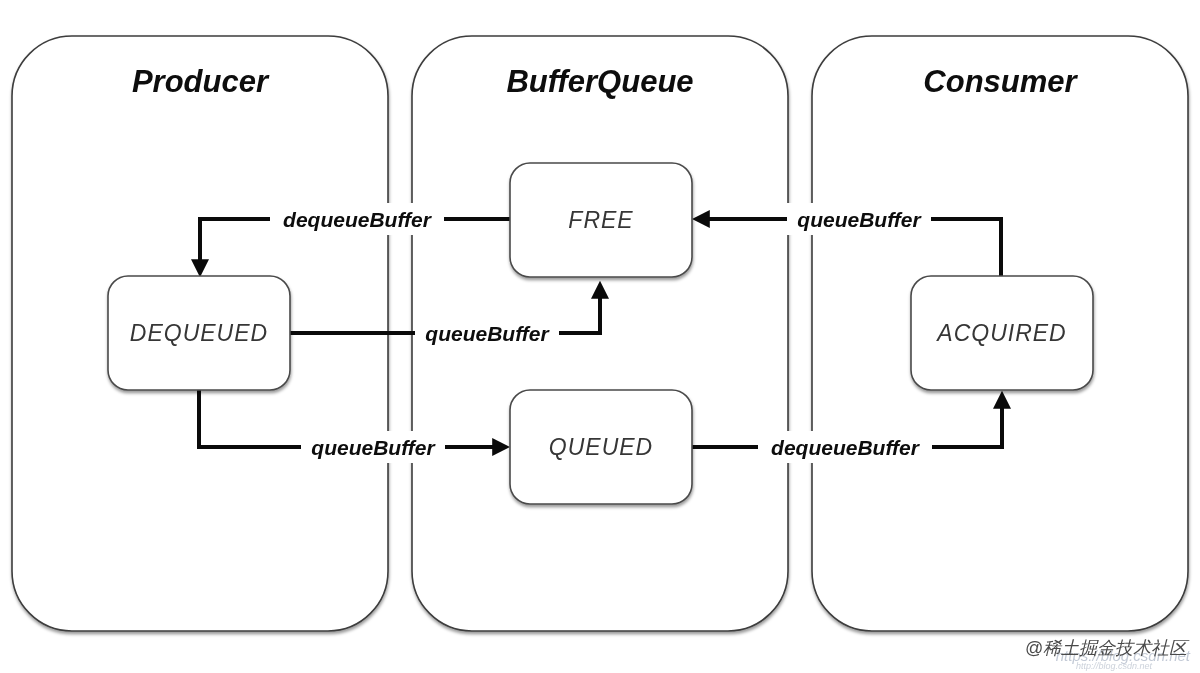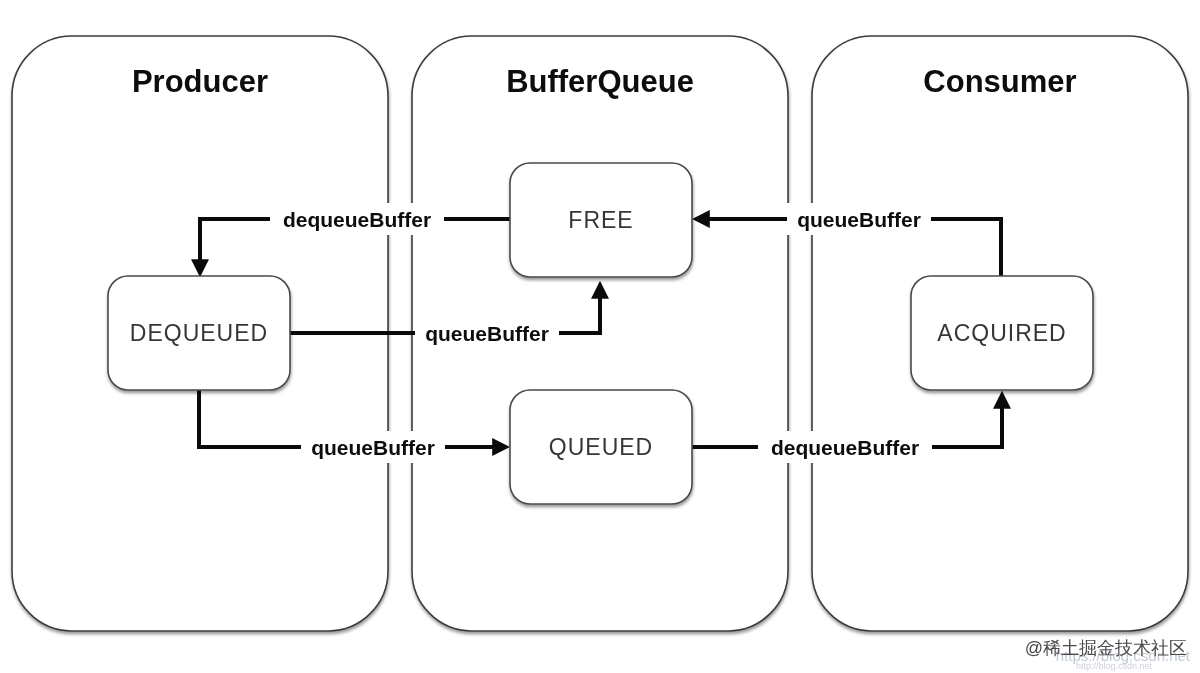--- a/index.html
+++ b/index.html
@@ -8,20 +8,21 @@
     background: #ffffff;
     width: 1200px;
     height: 673px;
     overflow: hidden;
     font-family: "Liberation Sans", "DejaVu Sans", sans-serif;
   }
   #stage {
     width: 1200px;
     height: 673px;
     position: relative;
+    font-style: italic;
   }
   svg { display: block; }
   .container-rect {
     fill: #ffffff;
     stroke: #3d3d3d;
     stroke-width: 1.6;
   }
   .state-rect {
     fill: #ffffff;
     stroke: #4a4a4a;

